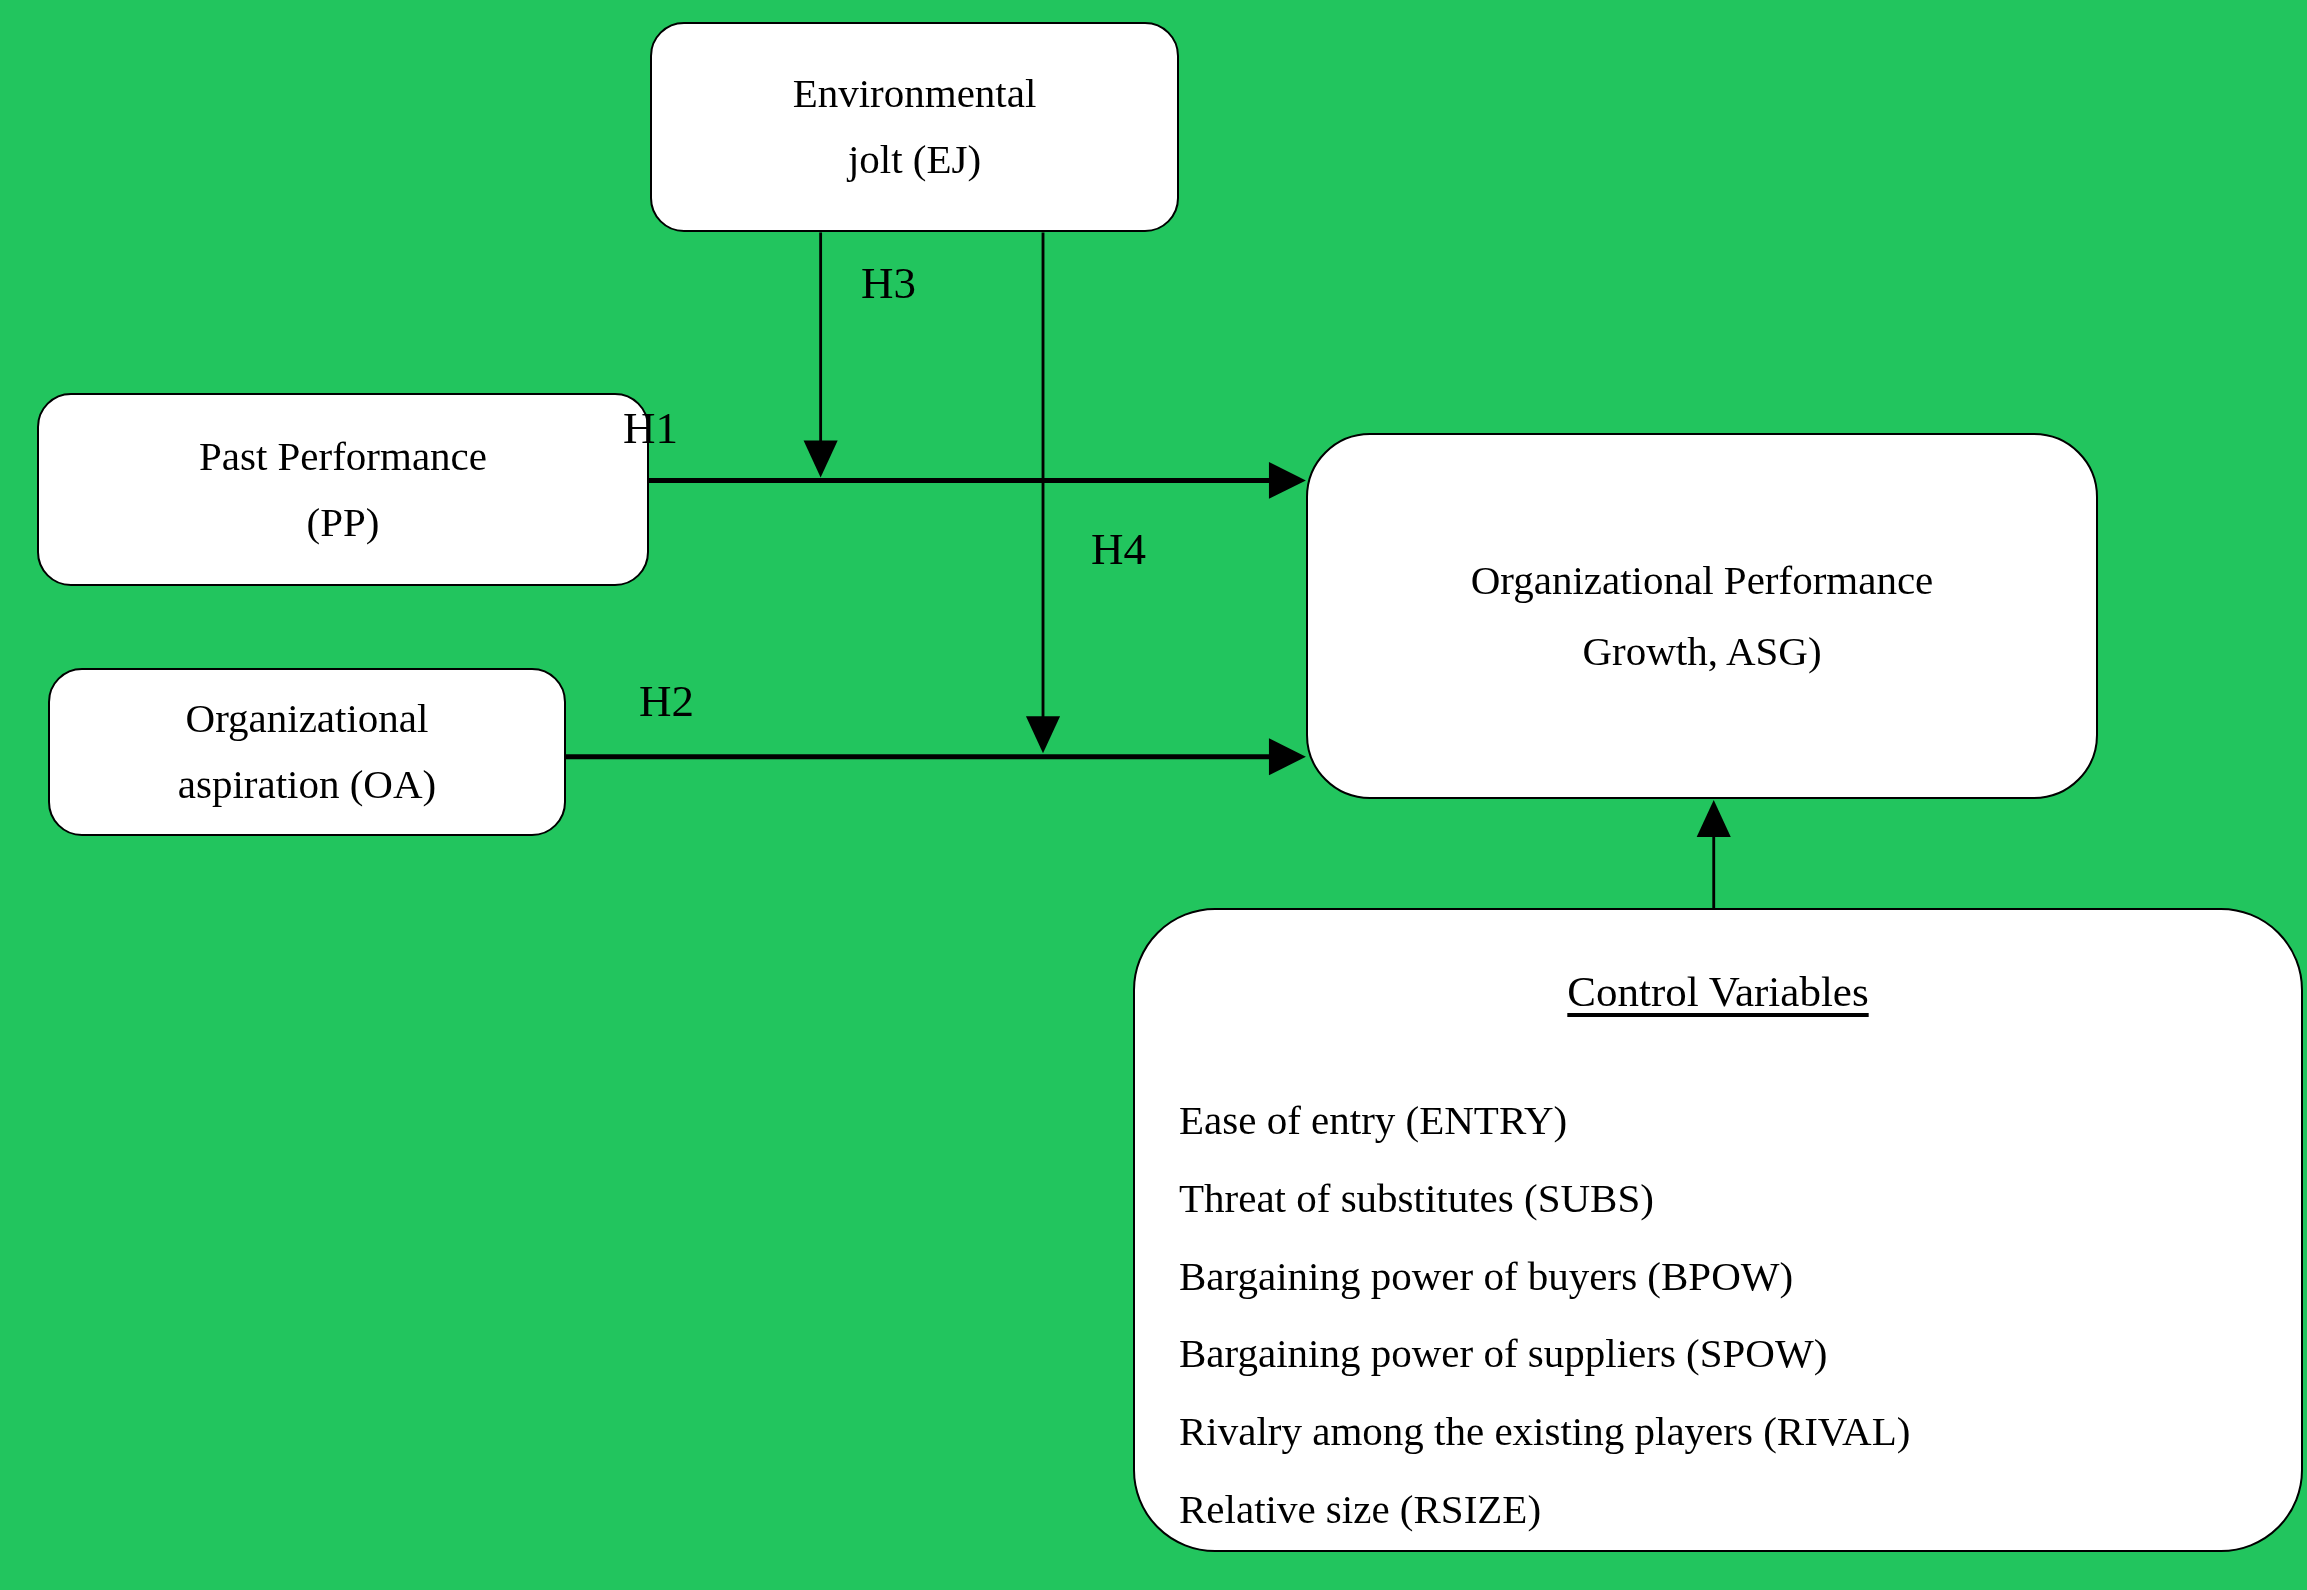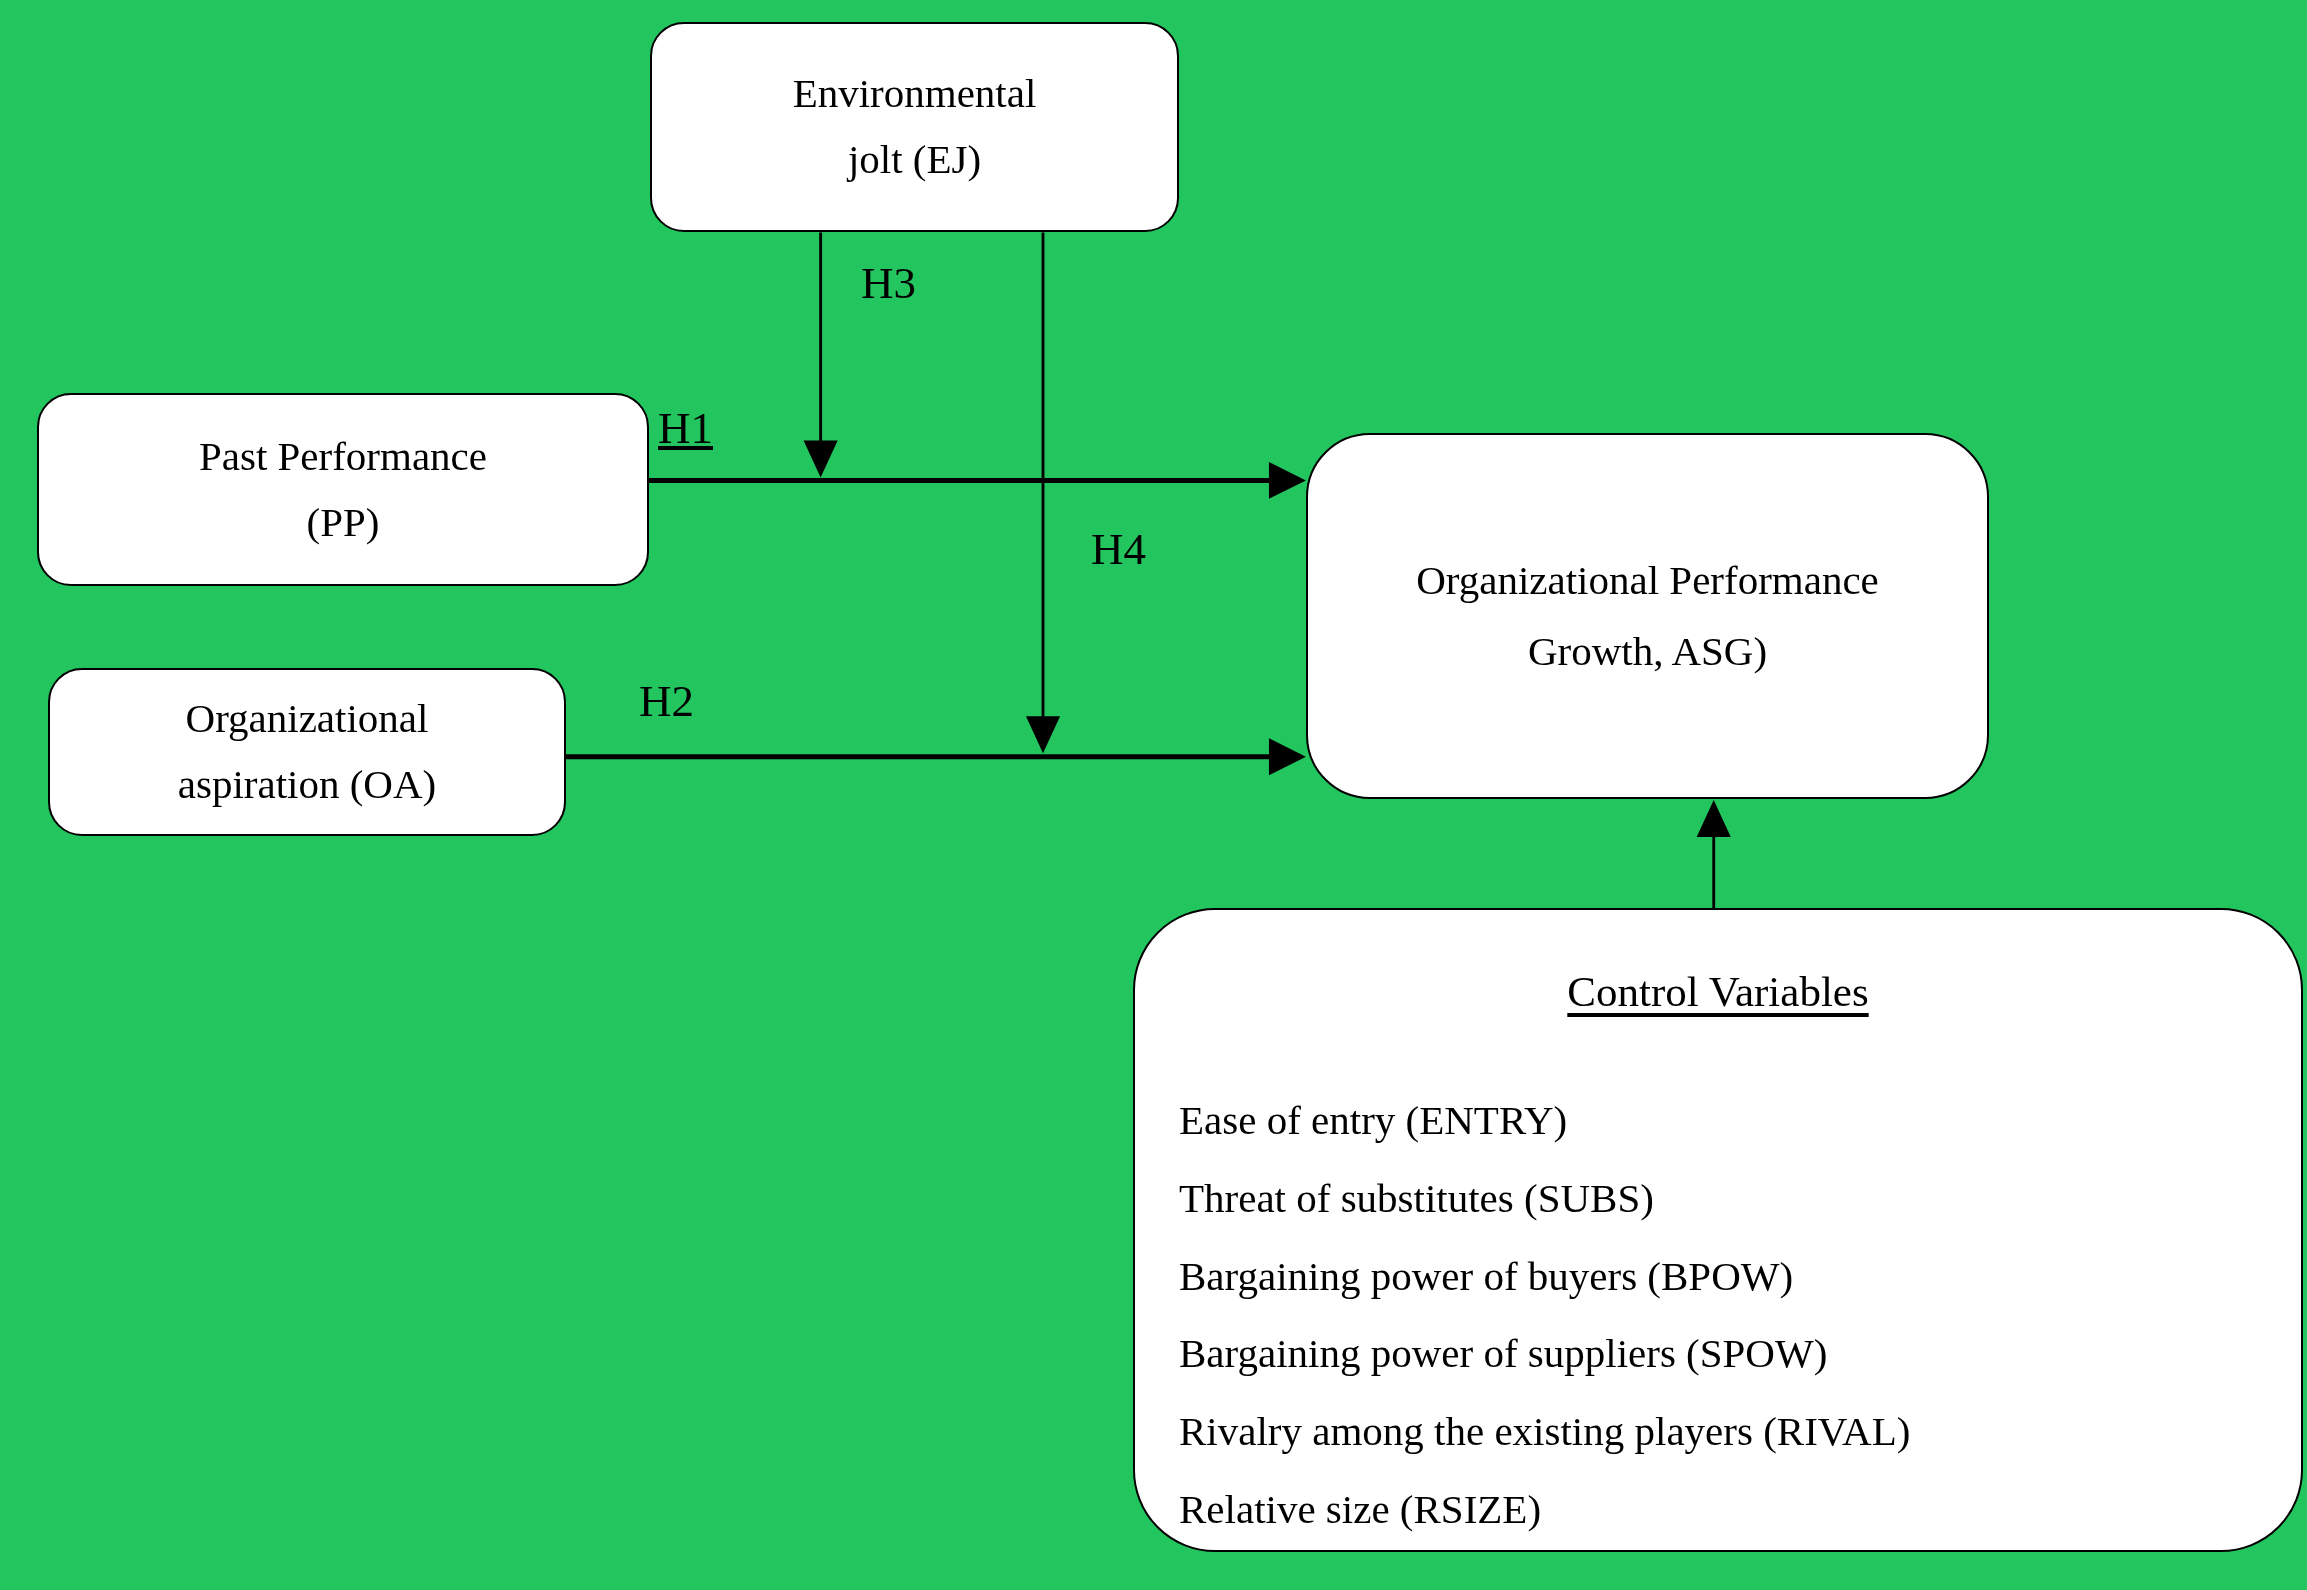--- a/index.html
+++ b/index.html
@@ -35,21 +35,21 @@
     align-items: center;
     justify-content: center;
     text-align: center;
     font-size: 41px;
     line-height: 1.6;
     z-index: 2;
   }
   .box-ej { left: 650px; top: 22px;  width: 529px;  height: 210px; }
   .box-pp { left: 37px;  top: 393px; width: 612px;  height: 193px; }
   .box-oa { left: 48px;  top: 668px; width: 518px;  height: 168px; }
-  .box-op { left: 1306px; top: 433px; width: 683px; height: 366px; border-radius: 64px; line-height: 1.72; }
+  .box-op { left: 1306px; top: 433px; width: 792px; height: 366px; border-radius: 64px; line-height: 1.72; }
   .box-cv {
     left: 1133px; top: 908px; width: 1170px; height: 644px;
     border-radius: 82px;
     display: block;
     text-align: left;
   }
   .cv-title {
     margin-top: 48px;
     text-align: center;
     font-size: 43px;
@@ -63,21 +63,21 @@
     font-size: 41px;
     line-height: 1.9;
   }
   .hlabel {
     position: absolute;
     font-size: 45px;
     line-height: 1;
     z-index: 3;
     text-align: right;
   }
-  .hlabel-h1 { left: 658px;  top: 406px; text-decoration: underline; }
+  .hlabel-h1 { left: 623px;  top: 406px; }
   .hlabel-h2 { left: 639px;  top: 679px; }
   .hlabel-h3 { left: 861px; top: 261px; }
   .hlabel-h4 { left: 1091px; top: 527px; }
 </style>
 </head>
 <body>
 
 <div class="canvas">
 
   <svg class="connectors" viewBox="0 0 3247 2239" xmlns="http://www.w3.org/2000/svg">

